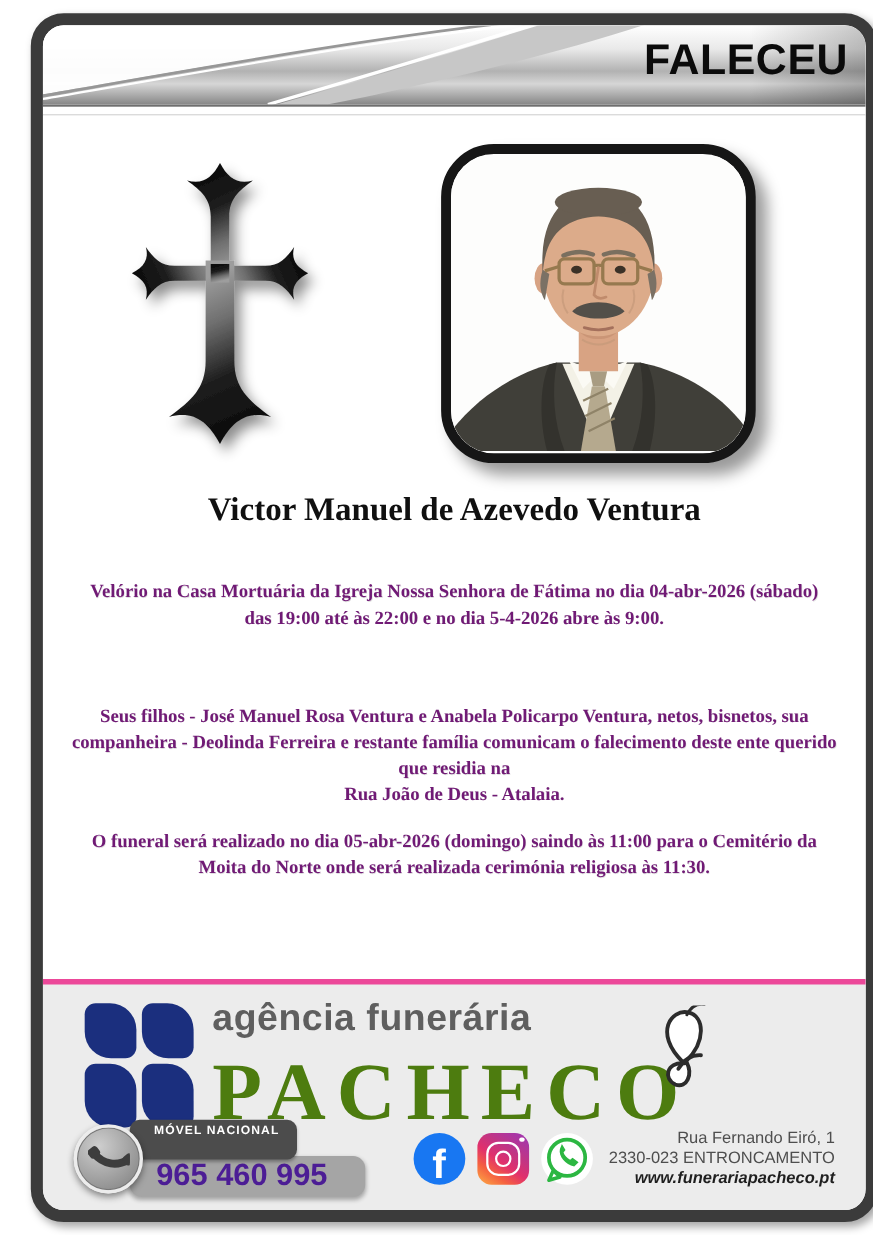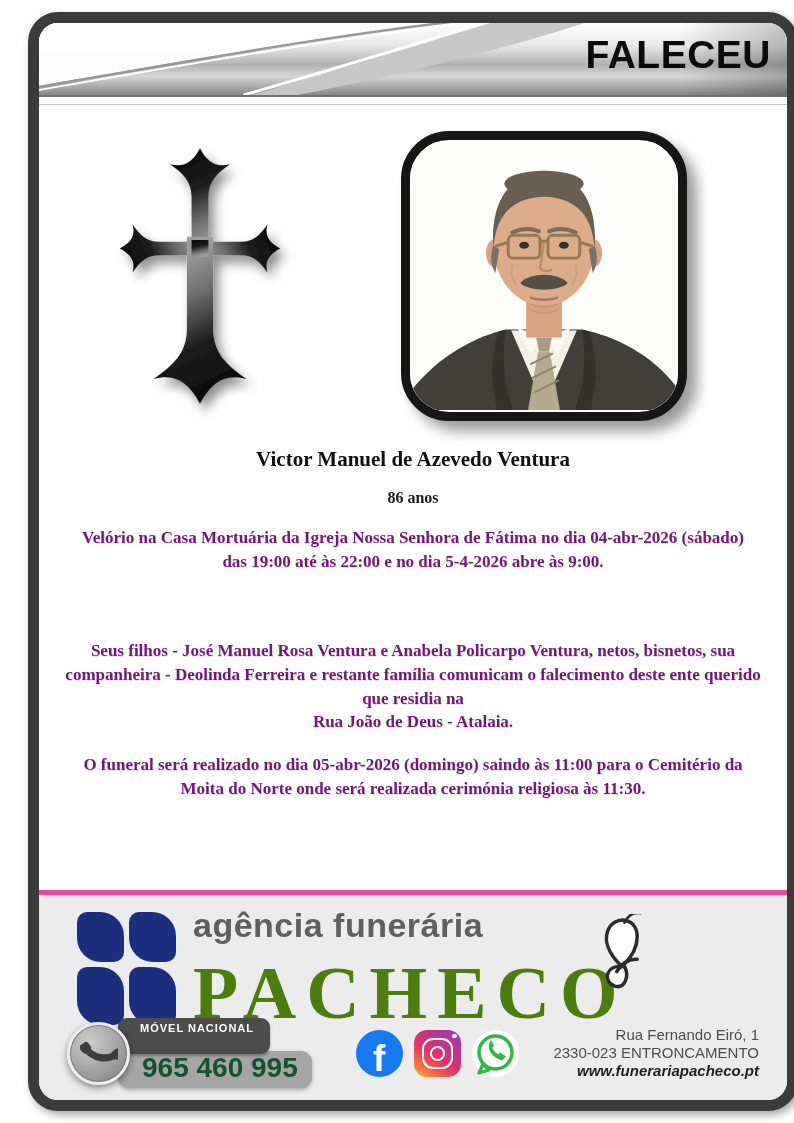--- a/index.html
+++ b/index.html
@@ -27,21 +27,21 @@
   .content { position:relative; flex:1; background:#fff; }
 
   .cross-svg { position:absolute; left:58px; top:38px; width:206px; height:282px; }
 
   .photo-frame { position:absolute; left:362px; top:26px; width:286px; height:290px;
     border:9px solid #161616; border-radius:48px; overflow:hidden; background:#fdfdfd;
     box-shadow:10px 10px 14px rgba(0,0,0,.4); }
   .photo-frame svg { width:100%; height:100%; display:block; }
 
   .name { position:absolute; left:0; right:0; top:342px; text-align:center;
-    font-family:"Liberation Serif",serif; font-weight:bold; font-size:21px; color:#101010; }
+    font-family:"Liberation Serif",serif; font-weight:bold; font-size:30px; color:#101010; }
   .age { position:absolute; left:0; right:0; top:384px; text-align:center;
     font-family:"Liberation Serif",serif; font-weight:bold; font-size:16px; color:#1a1a1a; }
 
   .para { position:absolute; left:50%; transform:translateX(-50%); width:672px; text-align:center;
     font-family:"Liberation Serif",serif; font-weight:bold; font-size:17px; line-height:1.4;
     color:#701a75; text-shadow:0.5px 0.5px 0.5px rgba(0,0,0,.12); }
   .para.p1 { top:421px; }
   .para.p2 { top:534px; width:700px; }
   .para.p3 { top:648px; width:690px; }
 
@@ -62,22 +62,22 @@
   .contact-row { position:absolute; left:28px; right:28px; bottom:13px; height:68px;
     display:flex; align-items:center; }
   .phone-badge { display:flex; align-items:center; position:relative; }
   .phone-circle { width:63px; height:63px; border-radius:50%; flex:none; z-index:2;
     background:radial-gradient(circle at 35% 30%, #cecece, #8c8c8c 80%);
     border:3px solid #ececec; box-shadow:0 3px 7px rgba(0,0,0,.45), inset 0 0 0 1px #777;
     display:flex; align-items:center; justify-content:center; }
   .phone-pills { display:flex; flex-direction:column; align-items:flex-start; margin-left:-12px; }
   .phone-label { background:#4c4c4c; color:#fff; font-size:11px; font-weight:bold; letter-spacing:1px;
     padding:4px 16px 20px 22px; border-radius:9px; z-index:1; box-shadow:0 2px 3px rgba(0,0,0,.3); }
-  .phone-number { background:#a5a5a5; color:#14532d; font-size:28px; font-weight:bold;
-    padding:1px 14px 4px 24px; border-radius:11px; margin-top:-3px; box-shadow:0 2px 4px rgba(0,0,0,.3); }
+  .phone-number { background:#a5a5a5; color:#4c1d95; font-size:28px; font-weight:bold;
+    padding:1px 34px 4px 24px; border-radius:11px; margin-top:-3px; box-shadow:0 2px 4px rgba(0,0,0,.3); }
 
   .socials { display:flex; gap:11px; margin-left:44px; align-items:center; }
   .soc { width:47px; height:47px; }
   .fb { border-radius:50%; background:#1877f2; color:#fff; display:flex; align-items:flex-end;
     justify-content:center; font-weight:bold; font-size:37px; line-height:.96; overflow:hidden; }
   .ig { border-radius:13px; background:linear-gradient(215deg,#9b36b7 0%,#c13584 35%,#e1306c 55%,#f56040 75%,#fcaf45 100%);
     position:relative; }
   .ig .cam { position:absolute; inset:8px; border:2.6px solid #fff; border-radius:11px; }
   .ig .lens { position:absolute; left:50%; top:50%; width:15px; height:15px; margin:-7.5px 0 0 -7.5px;
     border:2.6px solid #fff; border-radius:50%; }
@@ -180,21 +180,20 @@
 
           <path d="M111,142 C121,131 149,131 159,142 C150,151 120,151 111,142 Z" fill="#534f49"></path>
 
           <path d="M122,157 Q135,161 148,157" stroke="#a4705c" stroke-width="2.5" fill="none" stroke-linecap="round"></path>
           <path d="M120,168 Q135,177 150,168" stroke="#c49879" stroke-width="1.8" fill="none" opacity="0.7"></path>
           <path d="M103,122 Q100,134 107,144 M167,122 Q170,134 163,144" stroke="#c49879" stroke-width="1.8" fill="none" opacity="0.7"></path>
         </svg>
       </div>
 
       <h1 class="name">Victor Manuel de Azevedo Ventura</h1>
-      <div class="age">86 anos</div>
 
       <p class="para p1">Velório na Casa Mortuária da Igreja Nossa Senhora de Fátima no dia 04-abr-2026 (sábado) das 19:00 até às 22:00 e no dia 5-4-2026 abre às 9:00.</p>
       <p class="para p2"><span>Seus filhos - José Manuel Rosa Ventura e Anabela Policarpo Ventura, netos, bisnetos, sua companheira - Deolinda Ferreira e restante família comunicam o falecimento deste ente querido que residia na</span><br>
         <span>Rua João de Deus - Atalaia.</span></p>
       <p class="para p3">O funeral será realizado no dia 05-abr-2026 (domingo) saindo às 11:00 para o Cemitério da Moita do Norte onde será realizada cerimónia religiosa às 11:30.</p>
     </div>
 
     <div class="footer">
 
       <div class="logo-row">

